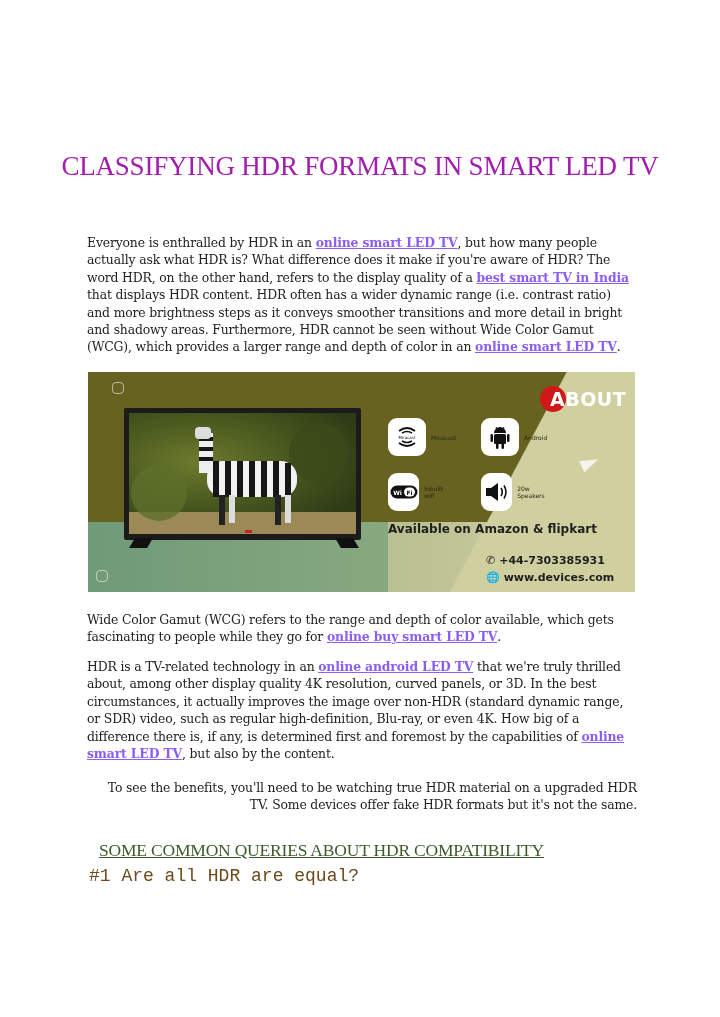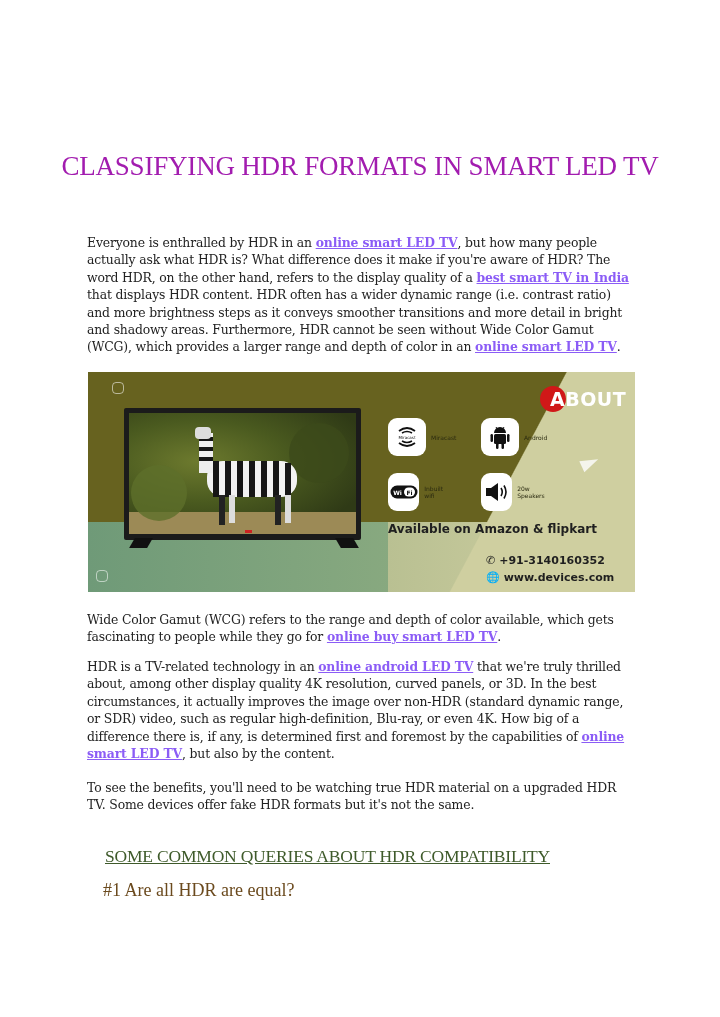--- a/index.html
+++ b/index.html
@@ -5,25 +5,25 @@
     html, body { margin: 0; padding: 0; background: #ffffff; }
     body { width: 720px; height: 1017px; position: relative; overflow: hidden;
       font-family: "DejaVu Serif", "Liberation Serif", serif; color: #222; }
     .page-title { position: absolute; left: 60px; top: 148px; width: 600px; text-align: center;
       font-family: "Liberation Serif", serif; font-size: 27px; line-height: 36px; color: #a21caf; font-weight: normal; margin: 0; letter-spacing: -0.2px; }
     .para { position: absolute; left: 87px; width: 550px; font-size: 12.4px; line-height: 17.4px; color: #222; margin: 0; letter-spacing: -0.15px; }
     .para a { color: #8b5cf6; font-weight: bold; text-decoration: underline; }
     #p1 { top: 234px; }
     #p2 { top: 611px; }
     #p3 { top: 658px; }
-    #p4 { top: 779px; }
+    #p4 { top: 779px; text-align: right; }
     .section-heading { position: absolute; left: 87px; top: 828px; font-family: "Liberation Serif", serif;
-      font-size: 17.5px; color: #3e5a2a; text-decoration: underline; margin: 18px; font-weight: normal; letter-spacing: -0.2px; }
-    .sub-heading { position: absolute; left: 87px; top: 864px; font-family: Liberation Serif, serif;
-      font-size: 18px; color: #6b4a1e; margin: 16px; font-weight: normal; }
+      font-size: 17.5px; color: #3e5a2a; text-decoration: underline; margin: 12px; font-weight: normal; letter-spacing: -0.2px; }
+    .sub-heading { position: absolute; left: 87px; top: 864px; font-family: Liberation Mono, monospace;
+      font-size: 18px; color: #6b4a1e; margin: 2px; font-weight: normal; }
 
     
     .banner { position: absolute; left: 88px; top: 372px; width: 547px; height: 220px; overflow: hidden;
       background: linear-gradient(90deg, #6f9a78 0%, #8aaa80 60%, #c8c79a 100%); }
     .banner-top { position: absolute; left: 0; top: 0; width: 547px; height: 150px; background: #67621f; }
     .banner-diag { position: absolute; left: 0; top: 0; width: 547px; height: 220px;
       background: linear-gradient(118deg, transparent 0 72%, #cfcfa0 72.2% 100%); }
     .banner-bottom-right { position: absolute; left: 300px; top: 150px; width: 247px; height: 70px;
       background: linear-gradient(90deg, #b9c092, #d2d1a4); }
     .deco-ring { position: absolute; width: 10px; height: 10px; border: 1.5px solid rgba(255,255,255,0.55); border-radius: 4px; }
@@ -148,21 +148,21 @@
       </div>
       <span class="feature-label">20w Speakers</span>
     </div>
   </div>
 
   <div class="arrow"></div>
 
   <div class="available">Available on Amazon &amp;  flipkart</div>
   <div class="contact" style="top:182px;">
     <span class="ic">✆</span>
-    <span>+91-3140160352</span>
+    <span>+44-7303385931</span>
   </div>
   <div class="contact" style="top:199px;">
     <span class="ic">🌐</span>
     <span>www.devices.com</span>
   </div>
 </div>
 
 <p class="para" id="p2">Wide Color Gamut (WCG) refers to the range and depth of color available, which gets fascinating to people while they go for <a href="#">online buy smart LED TV</a>.</p>
 <p class="para" id="p3">HDR is a TV-related technology in an <a href="#">online android LED TV</a> that we're truly thrilled about, among other display quality 4K resolution, curved panels, or 3D. In the best circumstances, it actually improves the image over non-HDR (standard dynamic range, or SDR) video, such as regular high-definition, Blu-ray, or even 4K. How big of a difference there is, if any, is determined first and foremost by the capabilities of <a href="#">online smart LED TV</a>, but also by the content.</p>
 <p class="para" id="p4">To see the benefits, you'll need to be watching true HDR material on a upgraded HDR TV. Some devices offer fake HDR formats but it's not the same.</p>

